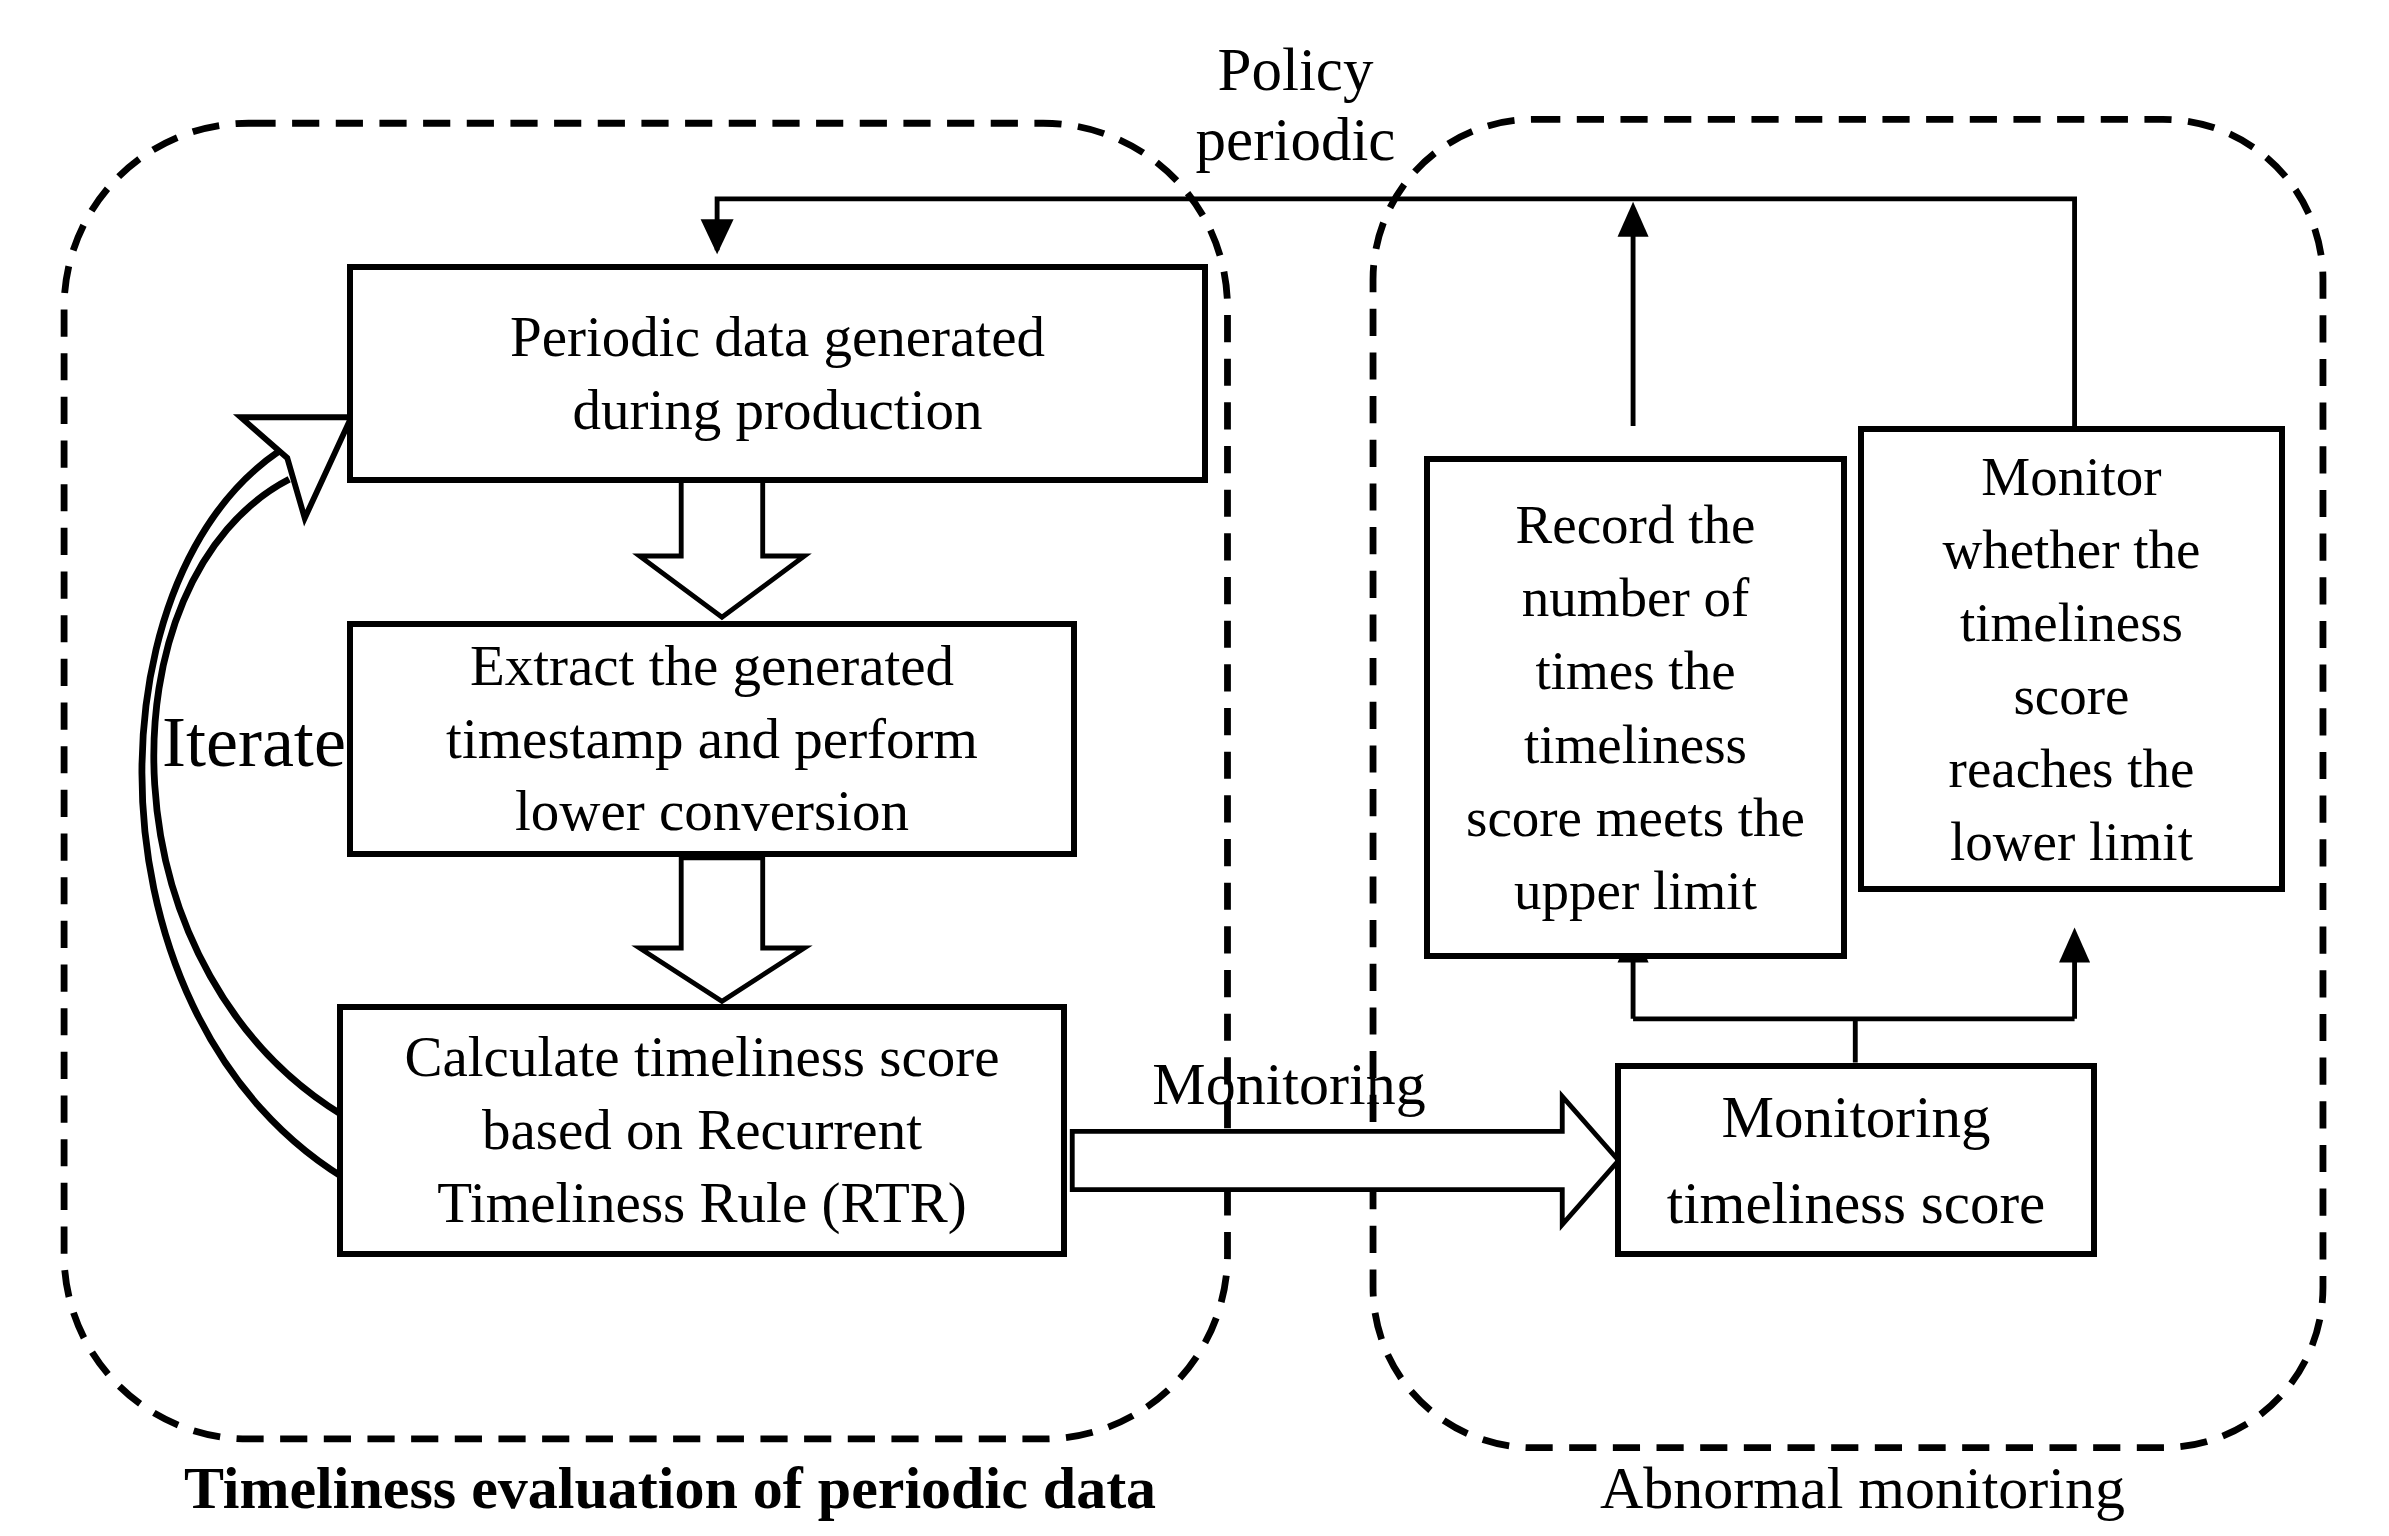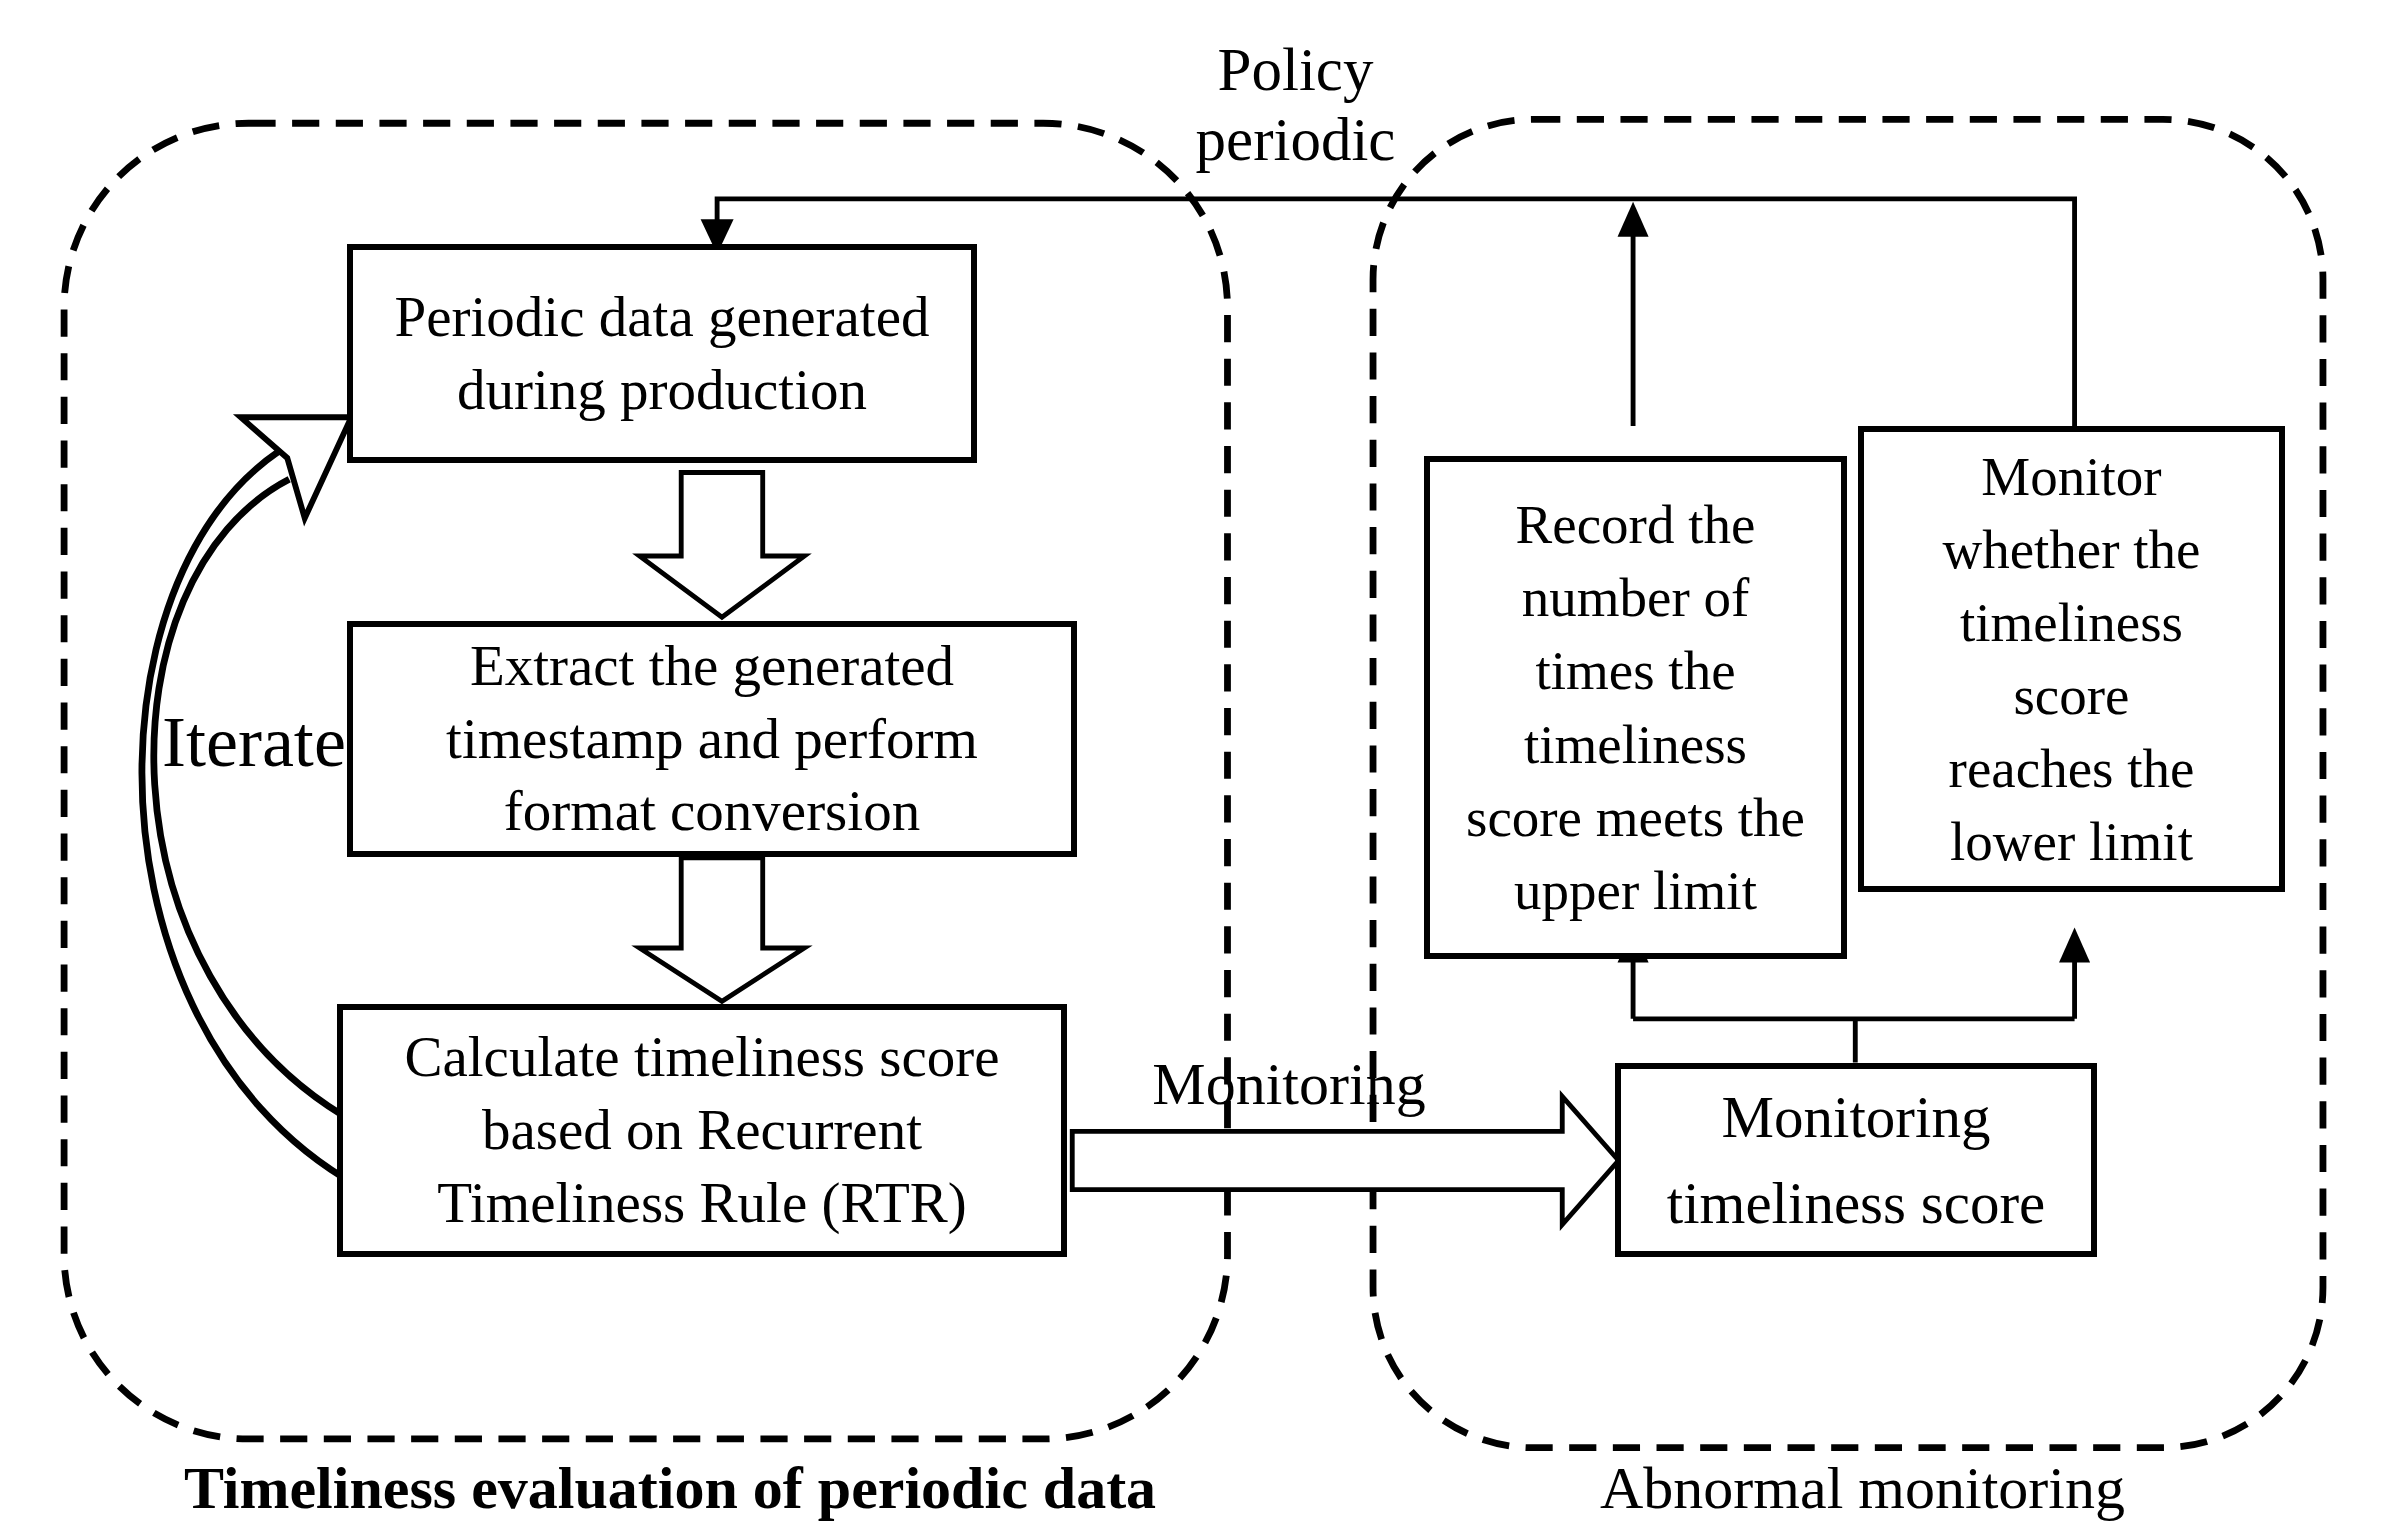--- a/index.html
+++ b/index.html
@@ -61,29 +61,29 @@
 
     <path d="M 702,884 L 702,977 L 659,977 L 744,1032 L 829,977 L 786,977 L 786,884 Z" fill="#fff" stroke="#000" stroke-width="5"></path>
 
     <path d="M 1105,1166 L 1610,1166 L 1610,1130 L 1668,1196 L 1610,1262 L 1610,1226 L 1105,1226 Z" fill="#fff" stroke="#000" stroke-width="5"></path>
 
     <path d="M 368,1222 C 60,1050 90,505 352,436" fill="none" stroke="#000" stroke-width="7"></path>
     <path d="M 368,1158 C 100,1010 103,595 298,494" fill="none" stroke="#000" stroke-width="7"></path>
     <polygon points="362,430 248,430 296,472 314,534" fill="#fff" stroke="#000" stroke-width="6"></polygon>
   </svg>
 
-  <div class="node node-main" style="left:347px;top:244px;width:630px;height:219px;">
+  <div class="node node-main" style="left:347px;top:264px;width:861px;height:219px;">
     <span>Periodic data generated
 during production</span>
   </div>
 
   <div class="node node-main" style="left:347px;top:621px;width:730px;height:236px;">
     <span>Extract the generated
 timestamp and perform
-format conversion</span>
+lower conversion</span>
   </div>
 
   <div class="node node-main" style="left:337px;top:1004px;width:730px;height:253px;">
     <span>Calculate timeliness score
 based on Recurrent
 Timeliness Rule (RTR)</span>
   </div>
 
   <div class="node node-side" style="left:1424px;top:426px;width:423px;height:503px;margin-top:30px;">
     <span>Record the

